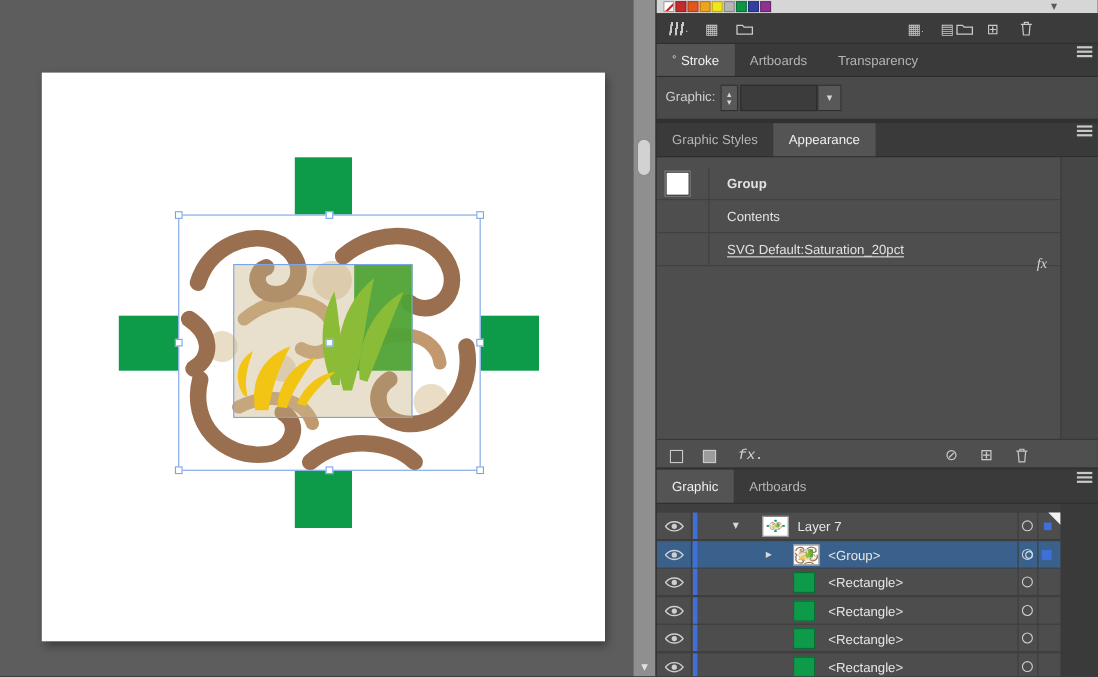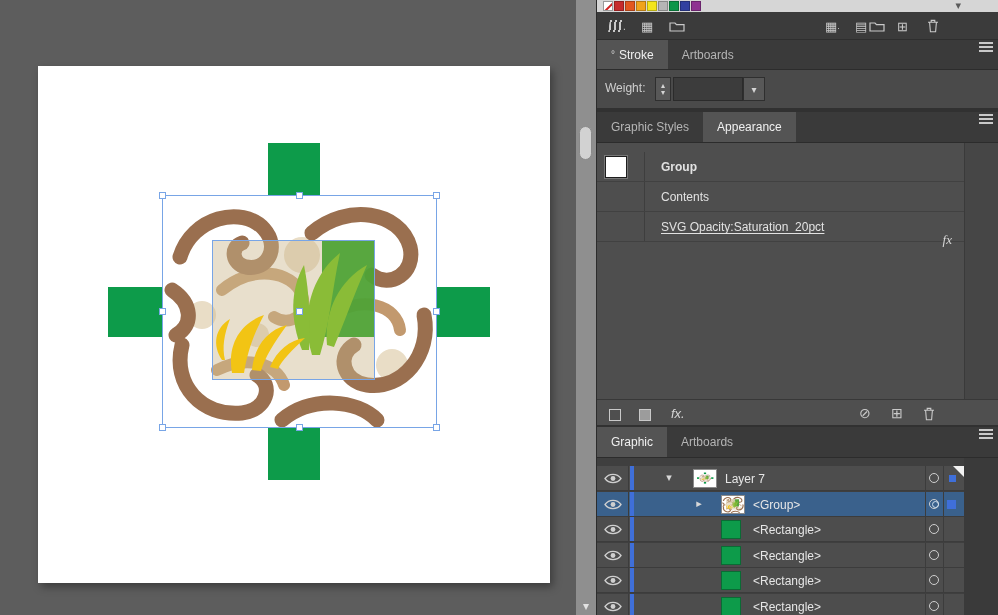--- a/index.html
+++ b/index.html
@@ -60,21 +60,21 @@
   .app-row{position:absolute;left:0;width:367px;height:30px;border-bottom:1px solid #414141;}
   .app-row .gutter{position:absolute;left:0;top:0;width:48px;height:100%;border-right:1px solid #3e3e3e;}
   .app-label{position:absolute;left:64px;top:8px;font-size:12px;color:#e2e2e2;}
   .fill-swatch{position:absolute;left:8px;top:4px;width:22px;height:22px;background:#fff;border:1px solid #1e1e1e;box-shadow:0 0 0 1px #777;}
   .fx-badge{position:absolute;right:12px;top:20px;font-style:italic;font-size:13px;color:#d8d8d8;font-family:"Liberation Serif",serif;}
   .underlined{text-decoration:underline;text-underline-offset:2px;}
   .eye-box{position:absolute;left:10px;top:8px;width:18px;height:13px;}
   .app-footer{position:absolute;left:0;top:399px;width:402px;height:26px;background:#4f4f4f;border-top:1px solid #383838;}
   .sq-outline{width:12px;height:12px;border:1px solid var(--icon-gray,#c9c9c9);}
   .sq-filled{width:12px;height:12px;background:#9c9c9c;border:1px solid var(--icon-gray,#c9c9c9);}
-  .fx-text{font-style:italic;font-size:13px;color:#d4d4d4;font-family:Liberation Sans, sans-serif;}
+  .fx-text{font-style:italic;font-size:13px;color:#d4d4d4;font-family:Liberation Mono, monospace;}
   
   .layers-body{position:absolute;left:0;top:458px;width:402px;height:157px;background:#3f3f3f;overflow:hidden;}
   .layers-right-gutter{position:absolute;left:367px;top:0;width:35px;height:100%;background:#3a3a3a;}
   .layer-row{position:absolute;left:0;width:367px;height:25px;background:var(--row-bg,#4d4d4d);border-bottom:1px solid #3c3c3c;}
   .layer-row.selected{background:var(--row-selected,#3a618c);}
   .eye-col{position:absolute;left:0;top:0;width:32px;height:100%;border-right:1px solid #3c3c3c;}
   .eye-col .eye-box{left:7px;top:6px;}
   .color-bar{position:absolute;left:33px;top:0;width:4px;height:100%;background:var(--layer-color,#3f6fd9);}
   .twisty{position:absolute;top:5px;font-size:11px;color:#d8d8d8;width:12px;text-align:center;}
   .thumb{position:absolute;top:3px;width:24px;height:19px;background:#fff;border:1px solid #8a8a8a;overflow:hidden;}
@@ -229,25 +229,28 @@
     </div>
 
     <div class="tabbar" style="top:40px;">
       <div class="tab active">
         <span class="tab-marker">°</span>
         <span>Stroke</span>
       </div>
       <div class="tab">
         <span>Artboards</span>
       </div>
+      <div class="tab">
+        <span>Transparency</span>
+      </div>
       <div class="tab-menu hamburger"></div>
     </div>
 
     <div class="stroke-body">
-      <span class="weight-label">Weight:</span>
+      <span class="weight-label">Graphic:</span>
       <div class="stepper">
         <span>▴</span>
         <span>▾</span>
       </div>
       <input class="weight-field" value="" style="">
       <div class="weight-drop">
         <span>▾</span>
       </div>
     </div>
     <div class="gap" style="top:108px;"></div>
@@ -269,21 +272,21 @@
           <div class="fill-swatch"></div>
         </div>
         <span class="app-label" style="font-weight:bold;">Group</span>
       </div>
       <div class="app-row" style="top:39px;">
         <div class="gutter"></div>
         <span class="app-label">Contents</span>
       </div>
       <div class="app-row" style="top:69px;">
         <div class="gutter"></div>
-        <span class="app-label underlined">SVG Opacity:Saturation_20pct</span>
+        <span class="app-label underlined">SVG Default:Saturation_20pct</span>
         <span class="fx-badge">fx</span>
       </div>
     </div>
 
     <div class="app-footer">
       <span class="icon-btn" style="left:12px;top:6px;">
           <span class="sq-outline"></span>
         </span>
       <span class="icon-btn" style="left:42px;top:6px;">
           <span class="sq-filled"></span>

